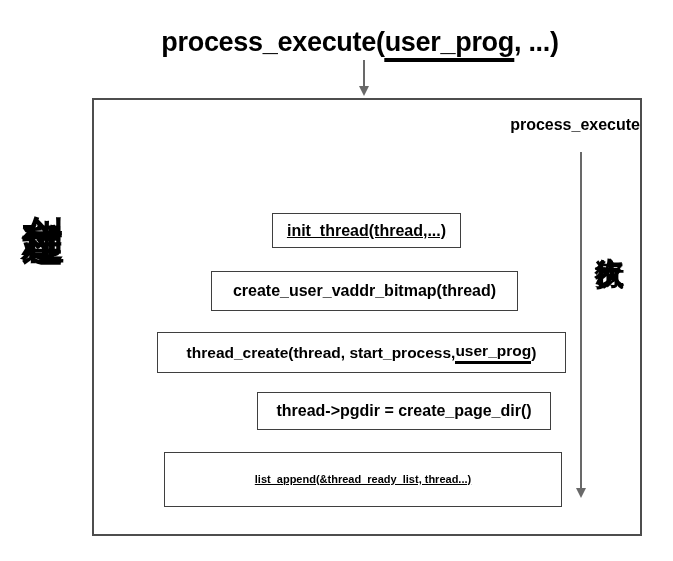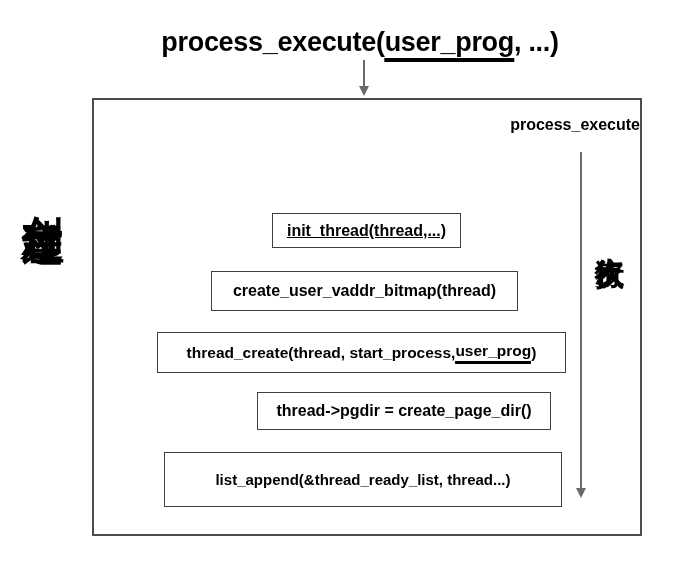--- a/index.html
+++ b/index.html
@@ -92,21 +92,21 @@
   .step .u-med {
     border-bottom: 3px solid #000000;
     padding-bottom: 1px;
   }
   .s1 { left: 153px; top: 52px;  width: 234px; height: 36px; }
   .s2 { left: 178px; top: 113px; width: 187px; height: 33px; text-decoration: underline; }
   .s3 { left: 117px; top: 171px; width: 305px; height: 38px; }
   .s4 { left: 63px;  top: 232px; width: 407px; height: 39px; font-size: 15.5px; }
   .s5 { left: 123px; top: 292px; width: 292px; height: 36px; margin-left: 40px; }
   .s6 { left: 70px;  top: 352px; width: 396px; height: 53px;
-        flex-direction: column; font-size: 15px; line-height: 19px; }
+        flex-direction: column; font-size: 11px; line-height: 19px; text-decoration: underline; }
 
   
   .arrow-seq-line { left: 486px; top: 52px; height: 336px; }
   .arrow-seq-head { left: 482px; top: 388px; }
   .right-label {
     position: absolute;
     left: 501px;
     top: 134px;
     writing-mode: vertical-rl;
     text-orientation: upright;

